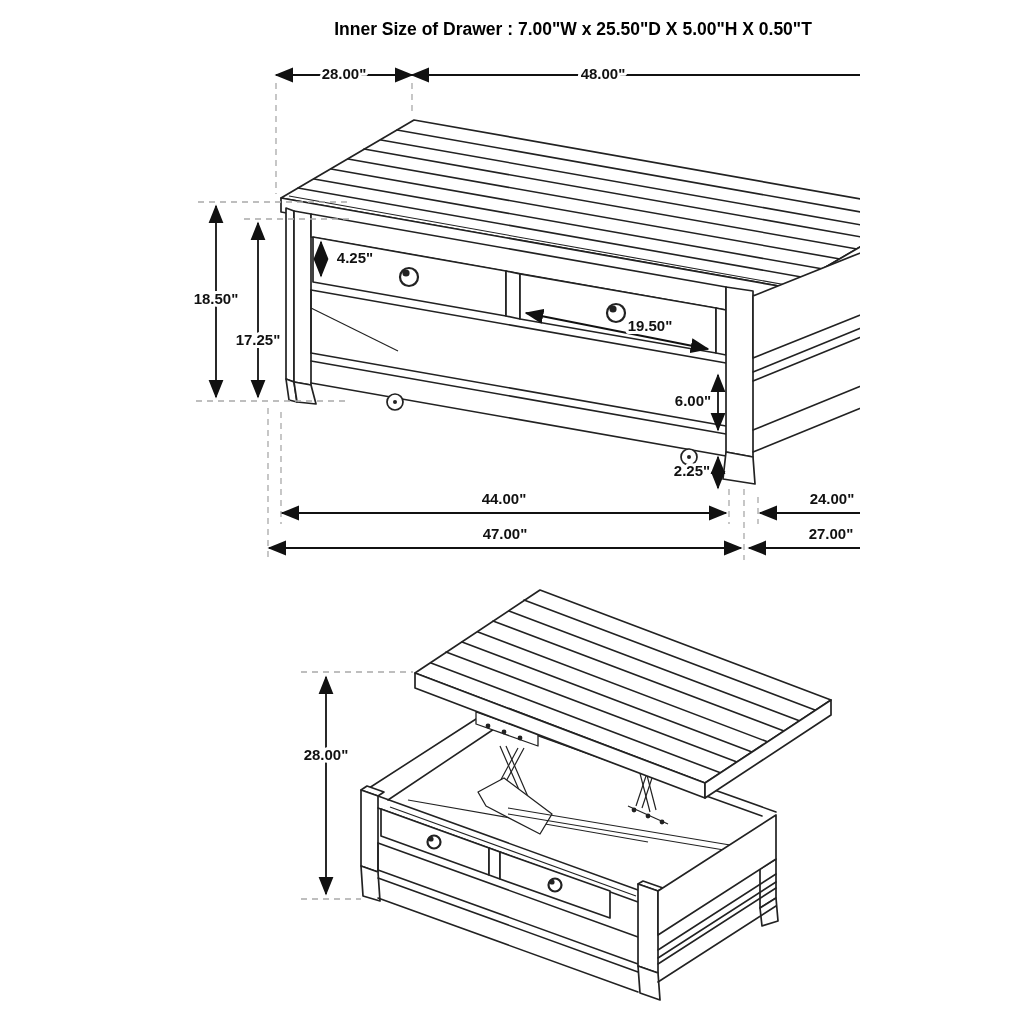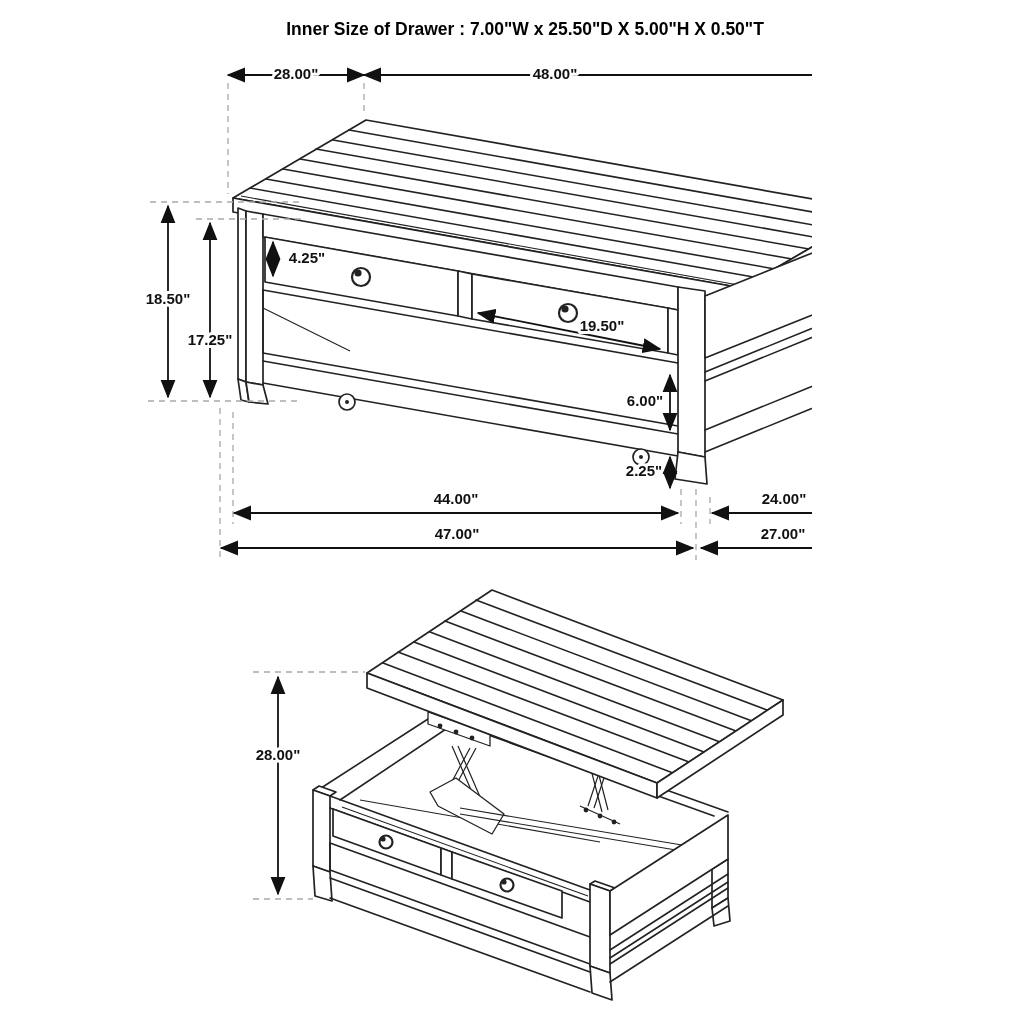--- a/index.html
+++ b/index.html
@@ -1,16 +1,16 @@
 <!DOCTYPE html>
 <html><head>
 <meta charset="utf-8">
 <style>
   html,body{margin:0;padding:0;background:#ffffff;}
-  #stage{position:relative;width:812px;height:1024px;background:#ffffff;overflow:hidden;}
+  #stage{position:relative;width:812px;height:1024px;background:#ffffff;overflow:hidden;margin-left:48px;}
   svg{display:block;}
   .face{fill:#ffffff;stroke:#222222;stroke-width:1.7;stroke-linejoin:round;}
   .ln{fill:none;stroke:#222222;stroke-width:1.6;stroke-linejoin:round;stroke-linecap:round;}
   .thin{fill:none;stroke:#222222;stroke-width:1.1;}
   .dash{fill:none;stroke:#a9a9a9;stroke-width:1.3;stroke-dasharray:6 5;}
   .dim{fill:none;stroke:#111111;stroke-width:1.8;}
   .lbl{font-family:"Liberation Sans",sans-serif;font-size:15px;font-weight:bold;fill:#111111;
        stroke:#ffffff;stroke-width:6px;paint-order:stroke;stroke-linejoin:round;
        text-anchor:middle;dominant-baseline:middle;}
   .title-txt{font-family:"Liberation Sans",sans-serif;font-size:17.5px;font-weight:bold;fill:#000000;

